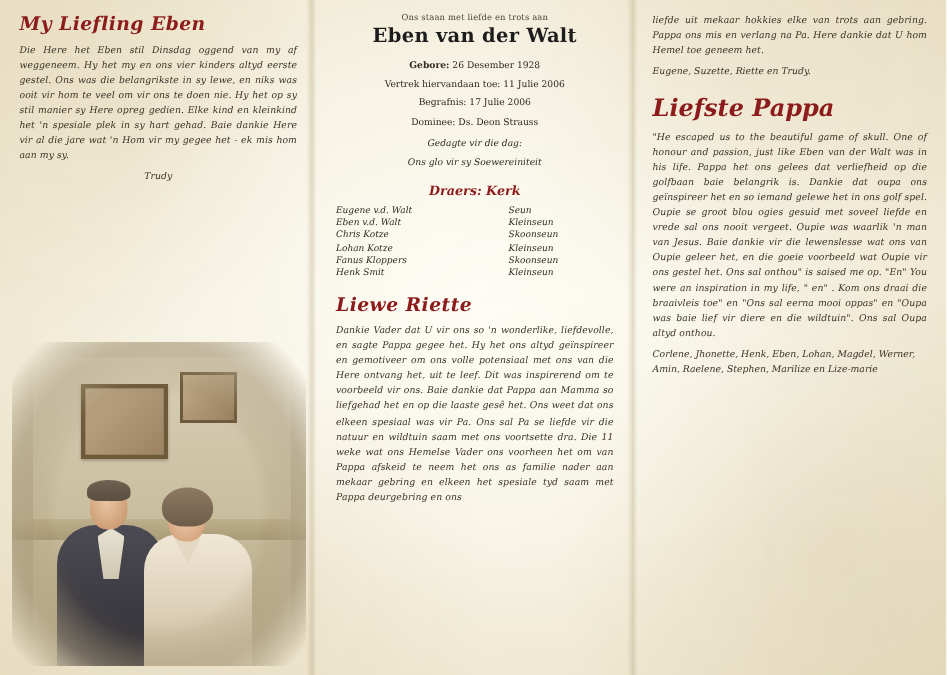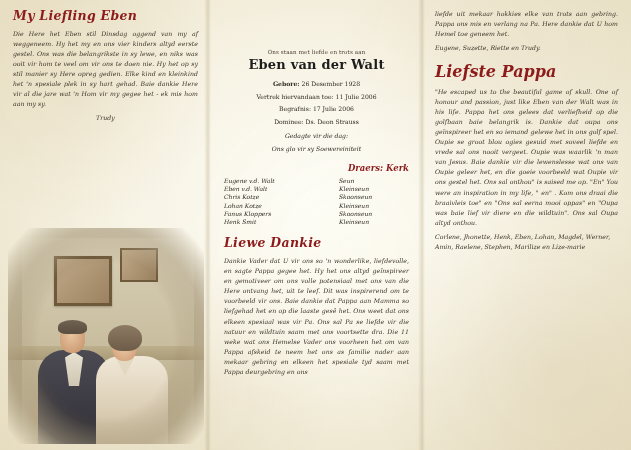--- a/index.html
+++ b/index.html
@@ -53,21 +53,21 @@
     position: absolute;
     inset: 0;
     display: flex;
   }
   .col {
     position: relative;
     box-sizing: border-box;
     padding: 9px 13px 8px 13px;
   }
   .col-left   { width: 211px; }
-  .col-middle { width: 211px; margin-top: 40px; }
+  .col-middle { width: 211px; }
   .col-right  { width: 209px; }
 
   
   .heading-script {
     font-family: "DejaVu Serif", serif;
     font-style: italic;
     font-weight: bold;
     color: #8c1b1b;
     font-size: 12.5px;
     letter-spacing: 0.3px;
@@ -123,21 +123,21 @@
   .bearers {
     margin-top: 9px;
   }
   .bearers-title {
     font-family: "DejaVu Serif", serif;
     font-style: italic;
     font-weight: bold;
     color: #8c1b1b;
     font-size: 8.5px;
     margin: 0 0 3px 0;
-    text-align: right;
+    text-align: center;
   }
   table.bearer-table {
     width: 100%;
     border-collapse: collapse;
     font-size: 6px;
     color: #2f2a22;
   }
   table.bearer-table td {
     padding: 0.6px 0;
     vertical-align: top;
@@ -367,21 +367,21 @@
               <td class="rel">Skoonseun</td>
             </tr>
             <tr>
               <td>Henk Smit</td>
               <td class="rel">Kleinseun</td>
             </tr>
           </tbody>
         </table>
       </div>
 
-      <h2 class="heading-script" style="margin-top:11px;">Liewe Dankie</h2>
+      <h2 class="heading-script" style="margin-top:11px;">Liewe Riette</h2>
       <p class="body-script">Dankie Vader dat U vir ons so 'n wonderlike, liefdevolle, en sagte Pappa gegee het. Hy het ons altyd geïnspireer en gemotiveer om ons volle potensiaal met ons van die Here ontvang het, uit te leef. Dit was inspirerend om te voorbeeld vir ons. Baie dankie dat Pappa aan Mamma so liefgehad het en op die laaste gesê het. Ons weet dat ons elkeen spesiaal was vir Pa. Ons sal Pa se liefde vir die natuur en wildtuin saam met ons voortsette dra. Die 11 weke wat ons Hemelse Vader ons voorheen het om van Pappa afskeid te neem het ons as familie nader aan mekaar gebring en elkeen het spesiale tyd saam met Pappa deurgebring en ons</p>
     </div>
 
     <div class="col col-right">
       <div class="rc-block">
         <p class="body-script">liefde uit mekaar hokkies elke van trots aan gebring. Pappa ons mis en verlang na Pa. Here dankie dat U hom Hemel toe geneem het.</p>
         <p class="rc-sig" style="margin-top:4px;">Eugene, Suzette, Riette en Trudy.</p>
       </div>
 
       <h2 class="heading-liefste">Liefste Pappa</h2>

